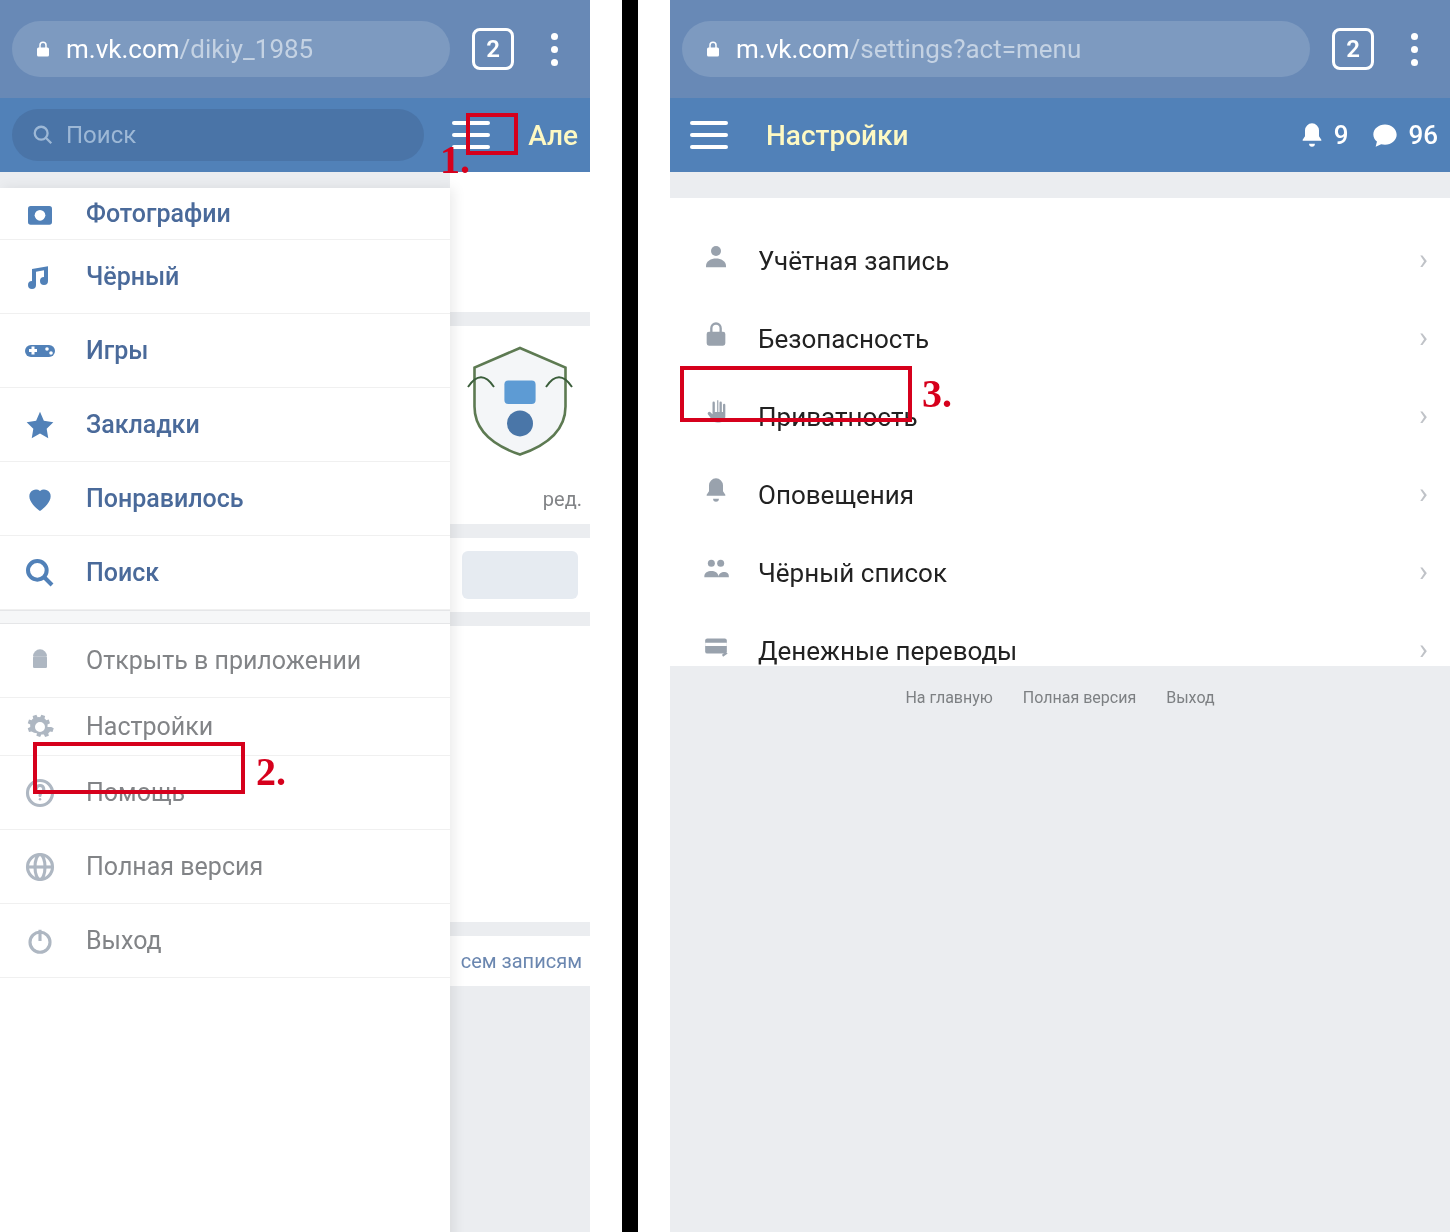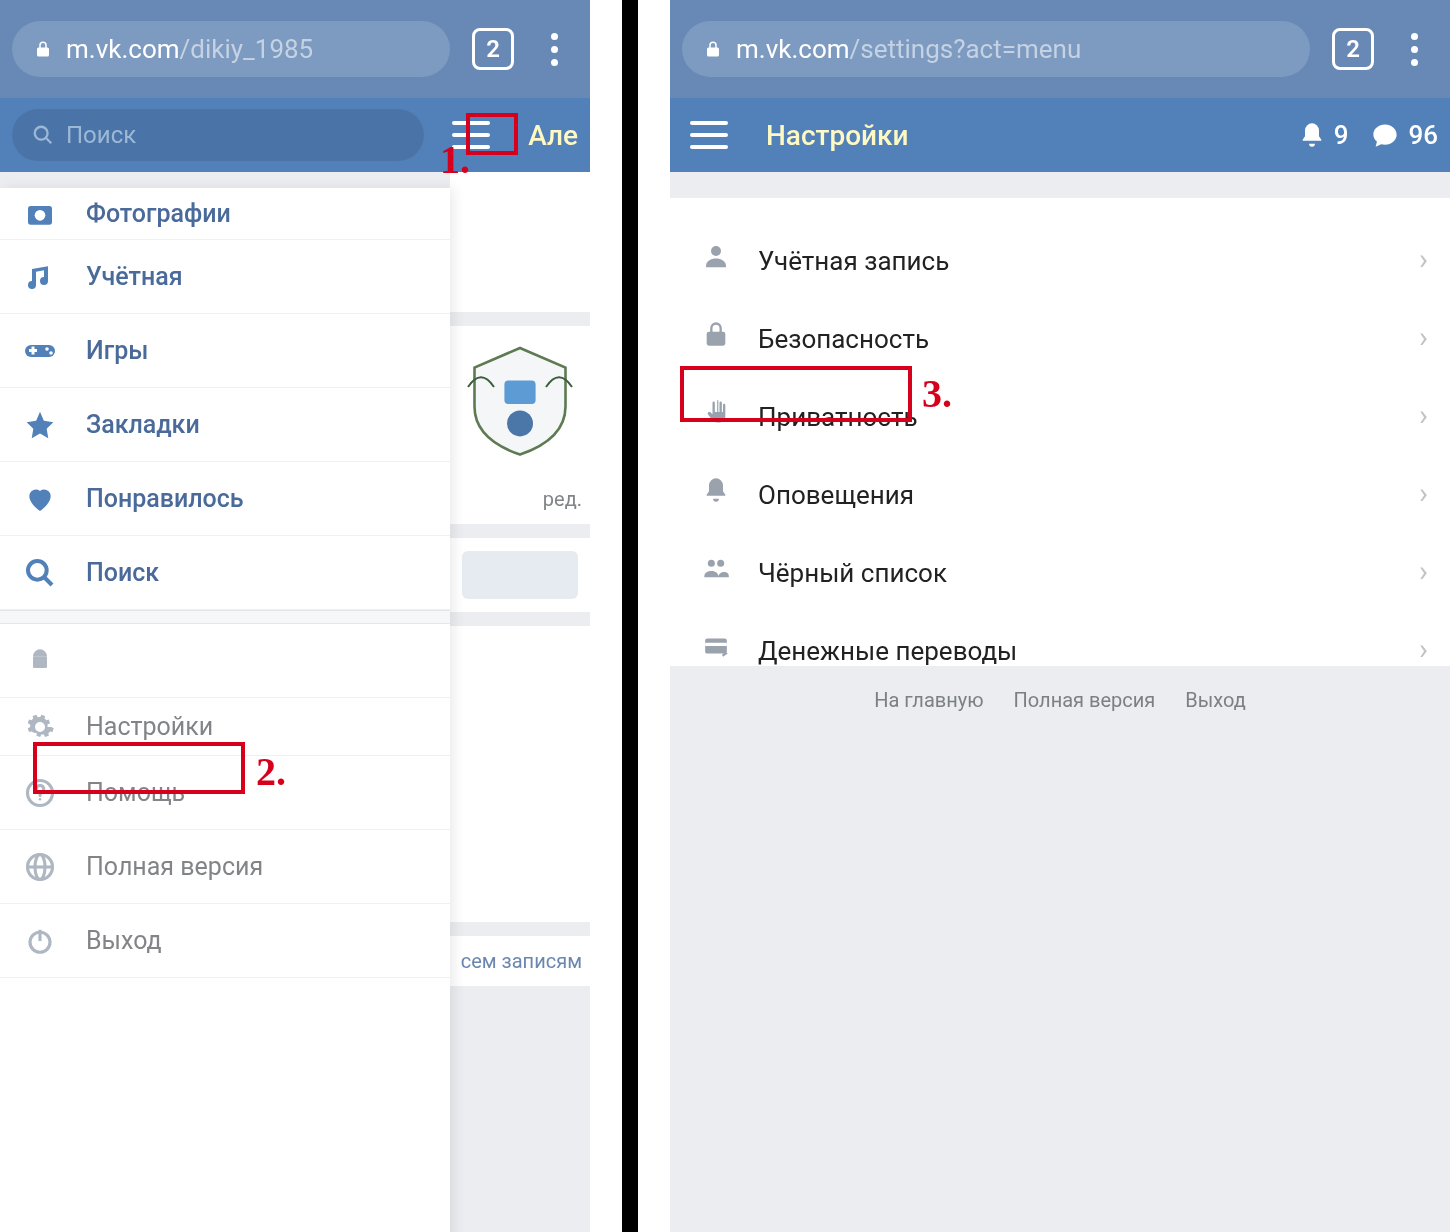--- a/index.html
+++ b/index.html
@@ -213,21 +213,21 @@
   .setting-item .si-label { font-size: 26px; color: #222; font-weight: 400; }
   .si-chevron { position: absolute; right: 22px; color: #c0c3c8; font-size: 30px; }
   .si-icon { width: 40px; height: 40px; display:flex; align-items:center; justify-content:center; color:#99a2ad; }
   .right-gap { height: 26px; background: #ebedf0; }
   .footer-links {
     display: flex;
     justify-content: center;
     gap: 30px;
     padding: 22px 0;
     color: #7d8083;
-    font-size: 20px;
+    font-size: 16px;
   }
   .footer-links span { cursor: pointer; }
   .right-flex { display:flex; flex:1; align-items:center; gap:20px; }
   .right-icons { display:flex; align-items:center; gap:22px; margin-left:auto; }
 
   .lock-svg { fill:#fff; }
 </style>
 </head>
 <body>
 
@@ -279,21 +279,21 @@
               </svg>
             </span>
           <span class="mi-label">Фотографии</span>
         </div>
         <div class="menu-item">
           <span class="mi-icon">
               <svg width="32" height="32" viewBox="0 0 24 24" fill="#5181b8">
                 <path d="M9 18a3 3 0 1 1-3-3V6l12-2v11a3 3 0 1 1-3-3V7L9 8v10z"></path>
               </svg>
             </span>
-          <span class="mi-label">Учётная</span>
+          <span class="mi-label">Чёрный</span>
         </div>
         <div class="menu-item">
           <span class="mi-icon">
               <svg width="34" height="24" viewBox="0 0 34 24" fill="#5181b8">
                 <rect x="2" y="6" width="30" height="12" rx="6"></rect>
                 <rect x="6" y="10" width="8" height="3" fill="#fff"></rect>
                 <rect x="8.5" y="7.5" width="3" height="8" fill="#fff"></rect>
                 <circle cx="24" cy="10" r="1.8" fill="#fff"></circle>
                 <circle cx="28" cy="14" r="1.8" fill="#fff"></circle>
               </svg>
@@ -328,20 +328,21 @@
         <div class="menu-footer-gap"></div>
         <div class="menu-item footer-it">
           <span class="mi-icon">
               <svg width="28" height="28" viewBox="0 0 24 24" fill="#aeb7c2">
                 <rect x="6" y="8" width="12" height="10" rx="1"></rect>
                 <circle cx="9" cy="6" r="1"></circle>
                 <circle cx="15" cy="6" r="1"></circle>
                 <path d="M6 8a6 6 0 0 1 12 0"></path>
               </svg>
             </span>
+          <span class="mi-label">Открыть в приложении</span>
         </div>
         <div class="menu-item footer-it" style="height:58px;">
           <span class="mi-icon">
               <svg width="30" height="30" viewBox="0 0 24 24" fill="#aeb7c2">
                 <path d="M12 8a4 4 0 1 0 0 8 4 4 0 0 0 0-8zm9 4l2 1-1 3-2-.5a8 8 0 0 1-1.4 1.4l.5 2-3 1-1-2a8 8 0 0 1-2 0l-1 2-3-1 .5-2A8 8 0 0 1 5.2 15.5L3.2 16l-1-3 2-1a8 8 0 0 1 0-2l-2-1 1-3 2 .5A8 8 0 0 1 6.6 5.1L6.1 3.1l3-1 1 2a8 8 0 0 1 2 0l1-2 3 1-.5 2a8 8 0 0 1 1.4 1.4l2-.5 1 3-2 1a8 8 0 0 1 0 2z"></path>
               </svg>
             </span>
           <span class="mi-label">Настройки</span>
         </div>
         <div class="menu-item footer-it">

